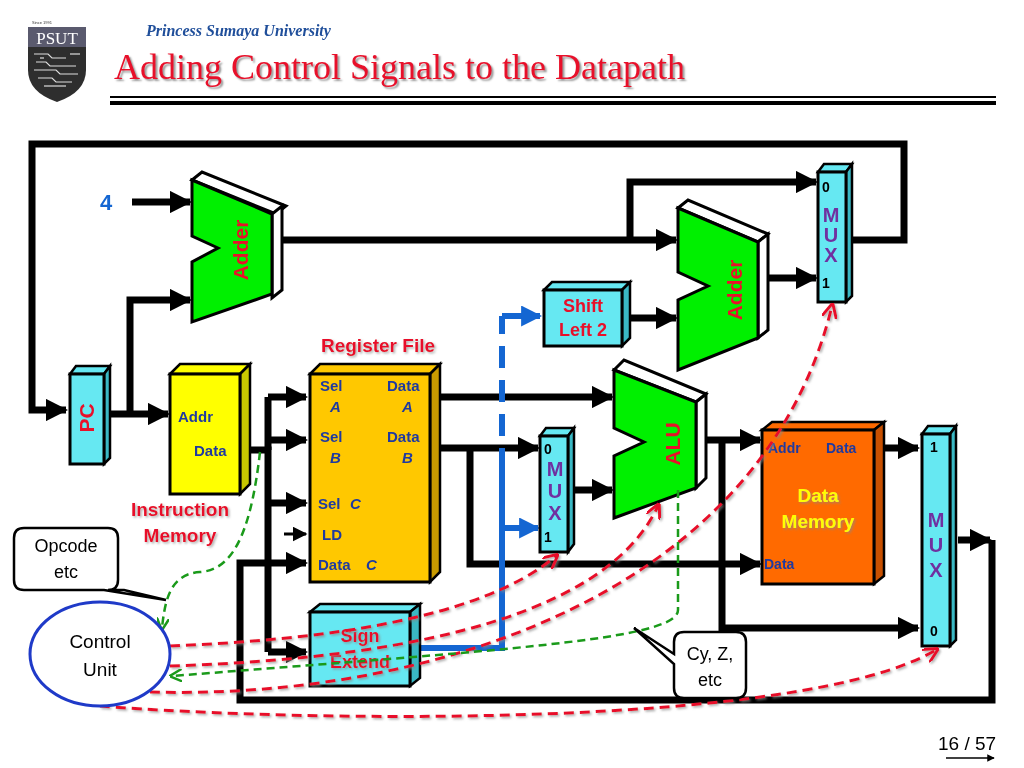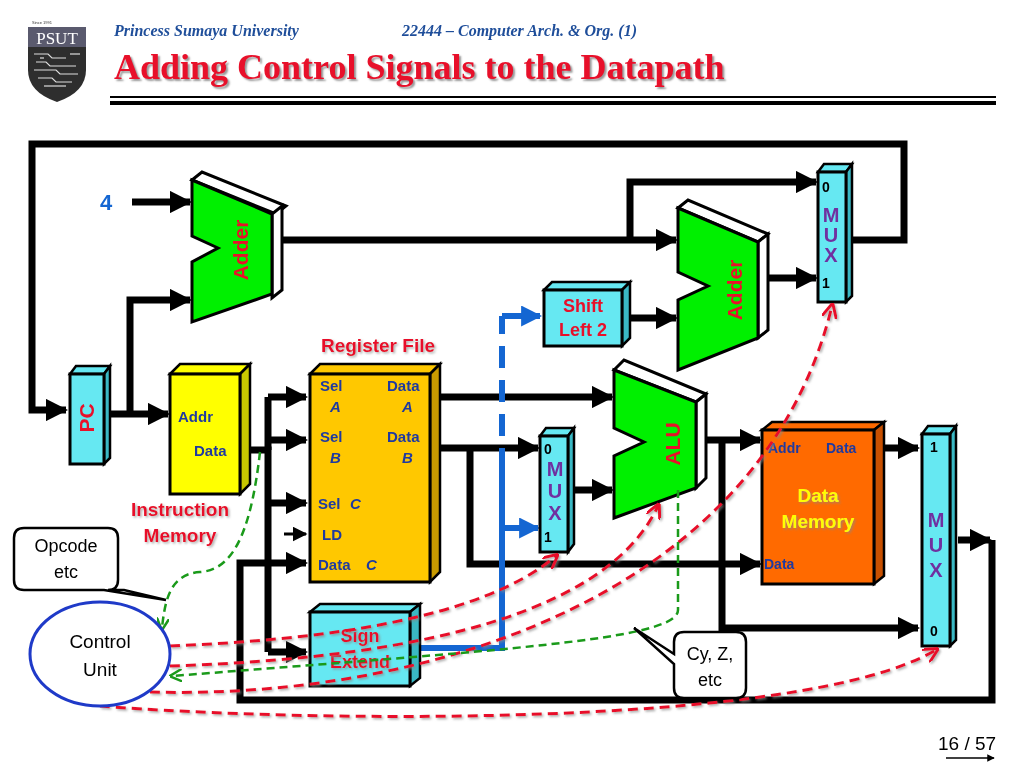--- a/index.html
+++ b/index.html
@@ -1,20 +1,20 @@
 <!DOCTYPE html>
 <html><head>
   <meta charset="utf-8">
   <style>
     html, body { margin: 0; padding: 0; background: #ffffff; }
     body { width: 1024px; height: 768px; position: relative; overflow: hidden; font-family: "Liberation Sans", sans-serif; }
     #header { position: absolute; left: 0; top: 0; width: 996px; height: 110px; }
     .logo { position: absolute; left: 26px; top: 18px; width: 62px; height: 84px; }
-    .hdr-text { position: absolute; top: 22px; font-family: "Liberation Serif", serif; font-style: italic; font-weight: bold; font-size: 16px; color: #1f4e9a; white-space: nowrap; }
-    .title { position: absolute; left: 114px; top: 46px; font-family: "Liberation Serif", serif; font-weight: bold; font-size: 36px; color: #e8102a; text-shadow: 2px 2px 2px #999; white-space: nowrap; }
+    .hdr-text { position: absolute; top: 22px; font-family: "Liberation Serif", serif; font-style: italic; font-weight: bold; font-size: 16px; color: #1f4e9a; white-space: nowrap; margin-left: 32px; }
+    .title { position: absolute; left: 114px; top: 46px; font-family: "Liberation Serif", serif; font-weight: normal; font-size: 36px; color: #e8102a; text-shadow: 2px 2px 2px #999; white-space: nowrap; }
     .rule-thin { position: absolute; left: 110px; top: 96px; width: 886px; height: 2px; background: #000; }
     .rule-thick { position: absolute; left: 110px; top: 101px; width: 886px; height: 4px; background: #000; }
     #diagram { position: absolute; left: 0; top: 0; }
     .pagenum { position: absolute; left: 938px; top: 733px; font-size: 19px; color: #000; }
   </style>
 </head>
 <body>
 
 <div id="header">
   <svg class="logo" viewBox="0 0 62 84" width="62" height="84">
@@ -26,21 +26,20 @@
       <path d="M8 36 H22 L26 40 H40"></path>
         <path d="M10 44 H20 L24 48 H50"></path>
         <path d="M8 52 H30 L34 56 H52"></path>
       <path d="M12 60 H26 L30 64 H46"></path>
         <path d="M18 68 H40"></path>
         <path d="M44 36 H54"></path>
         <path d="M14 40 H18"></path>
     </g>
   </svg>
   <div class="hdr-text" style="left:114px">Princess Sumaya University</div>
-  <div class="hdr-text" style="left:402px">22444 – Computer Arch. &amp; Org. (1)</div>
   <div class="title">Adding Control Signals to the Datapath</div>
   <div class="rule-thin"></div>
   <div class="rule-thick"></div>
 </div>
 
 <svg id="diagram" width="1024" height="768" viewBox="0 0 1024 768" font-family="Liberation Sans, sans-serif">
   <defs>
     <marker id="ah" viewBox="0 0 10 10" refX="9" refY="5" markerWidth="3.2" markerHeight="3.2" orient="auto" markerUnits="strokeWidth">
       <path d="M0 0 L10 5 L0 10 Z" fill="#000"></path>
     </marker>

